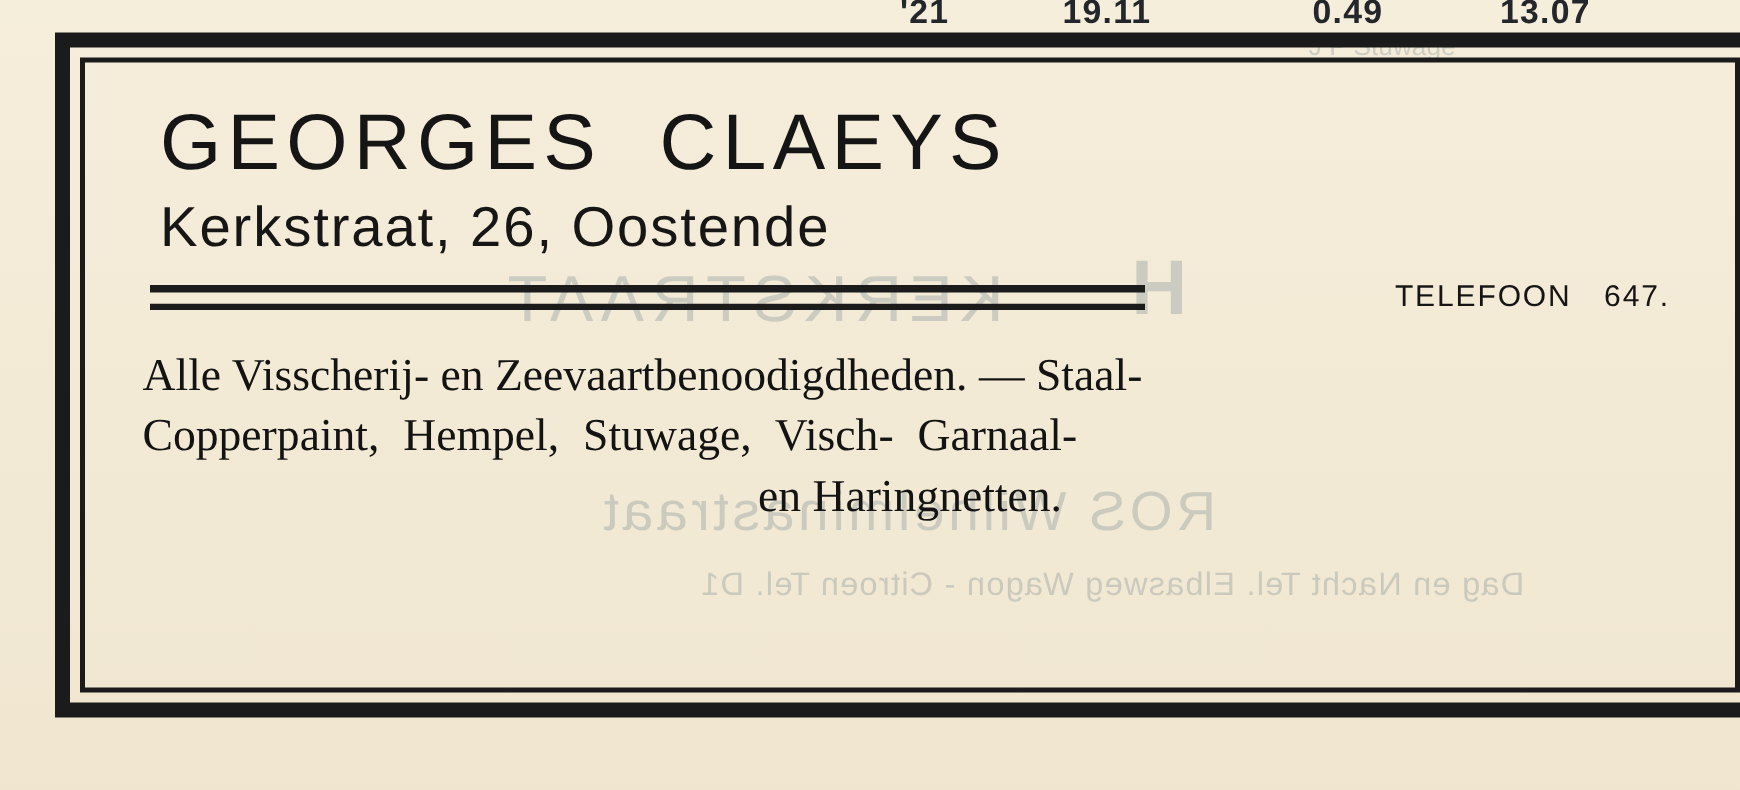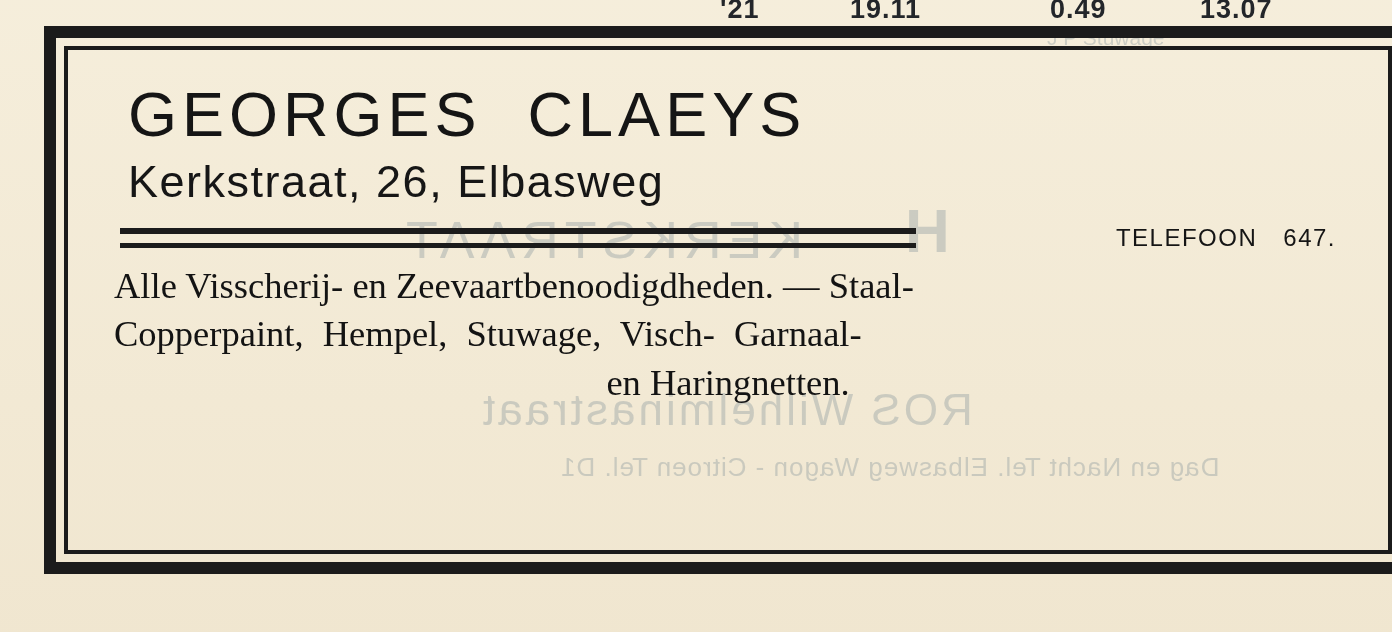--- a/index.html
+++ b/index.html
@@ -123,21 +123,21 @@
     color: #151515;
     white-space: nowrap;
   }
   .telefoon .num { margin-left: 26px; }
 
   .body-text {
     font-family: "Liberation Serif", serif;
     font-size: 36.5px;
     color: #131313;
     line-height: 1.32;
-    margin-top: 0;
+    margin-top: 14px;
     text-align: left;
   }
   .body-text .line { white-space: nowrap; }
   .body-text .line.center { text-align: center; }
   .body-text .wide { word-spacing: 10px; }
 </style>
 </head>
 <body>
 
 <div id="page">
@@ -156,21 +156,21 @@
   <div class="ghost" style="left:1020px; top:26px; font-size:21px;margin-left:27px;">J P Stuwage</div>
 
   <div id="ad">
     <div id="ad-inner">
       <div id="ad-content">
 
         <div class="company">
           <span>GEORGES</span><span class="gap"></span><span>CLAEYS</span>
         </div>
 
-        <div class="address">Kerkstraat, 26, Elbasweg</div>
+        <div class="address">Kerkstraat, 26, Oostende</div>
 
         <div class="rule-row">
           <div class="rules">
             <div class="r1"></div>
             <div class="r2"></div>
           </div>
           <div class="telefoon">
             <span>TELEFOON</span><span class="num">647.</span>
           </div>
         </div>

